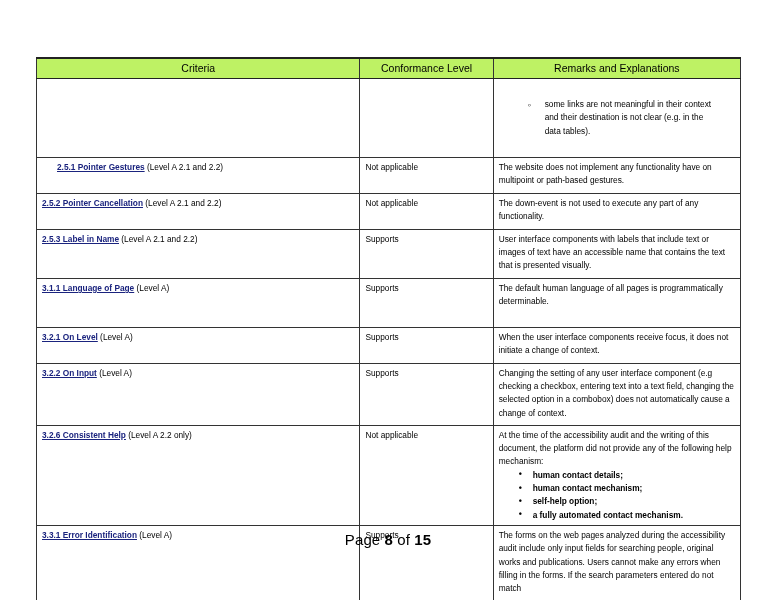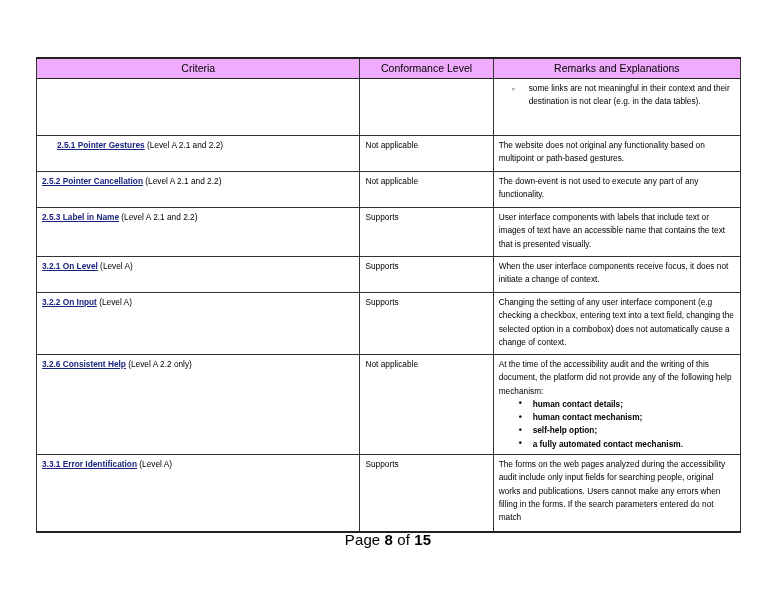--- a/index.html
+++ b/index.html
@@ -33,21 +33,21 @@
   .doc-table td, .doc-table th {
     border: 1px solid #333333;
     vertical-align: top;
     padding: 3px 5px 3px 5px;
     font-size: 8.3px;
     line-height: 13.3px;
     font-weight: normal;
     text-align: left;
   }
   .doc-table thead th {
-    background: #f0abfc;
+    background: #bef264;
     text-align: center;
     font-size: 10.5px;
     line-height: 14px;
     font-weight: normal;
     padding: 2px 4px 3px 4px;
     border-top: 2px solid #222222;
     border-bottom: 1.6px solid #222222;
   }
   .col-criteria { width: 323px; }
   .col-level    { width: 133px; }
@@ -85,21 +85,21 @@
     font-weight: bold;
   }
   ul.bullets li::before {
     content: "\2022";
     position: absolute;
     left: -14px;
     top: -0.5px;
     font-size: 9px;
   }
   ul.hollow {
-    margin: 0;
+    margin: 16px;
     padding-left: 30px;
     list-style: none;
   }
   ul.hollow li {
     position: relative;
     line-height: 13.3px;
   }
   ul.hollow li::before {
     content: "\25E6";
     position: absolute;
@@ -145,35 +145,42 @@
           <td>
             <ul class="hollow">
               <li>some links are not meaningful in their context and their destination is not clear (e.g. in the data tables).</li>
             </ul>
           </td>
         </tr>
         <tr class="rowsep">
           <td style="height: 29px; padding-left: 20px;"><span class="crit-link">2.5.1 Pointer Gestures</span><span class="crit-level"> (Level A 2.1 and 2.2)</span></td>
           <td><span>Not applicable</span></td>
           <td>
-            <div class="cell-p">The website does not original any functionality based on multipoint or path-based gestures.</div>
+            <div class="cell-p">The website does not implement any functionality have on multipoint or path-based gestures.</div>
           </td>
         </tr>
         <tr class="rowsep">
           <td style="height: 29px;"><span class="crit-link">2.5.2 Pointer Cancellation</span><span class="crit-level"> (Level A 2.1 and 2.2)</span></td>
           <td><span>Not applicable</span></td>
           <td>
             <div class="cell-p">The down-event is not used to execute any part of any functionality.</div>
           </td>
         </tr>
         <tr class="rowsep">
           <td style="height: 42px;"><span class="crit-link">2.5.3 Label in Name</span><span class="crit-level"> (Level A 2.1 and 2.2)</span></td>
           <td><span>Supports</span></td>
           <td>
             <div class="cell-p">User interface components with labels that include text or images of text have an accessible name that contains the text that is presented visually.</div>
+          </td>
+        </tr>
+        <tr class="rowsep">
+          <td style="height: 42px;"><span class="crit-link">3.1.1 Language of Page</span><span class="crit-level"> (Level A)</span></td>
+          <td><span>Supports</span></td>
+          <td>
+            <div class="cell-p">The default human language of all pages is programmatically determinable.</div>
           </td>
         </tr>
         <tr class="rowsep">
           <td style="height: 29px;"><span class="crit-link">3.2.1 On Level</span><span class="crit-level"> (Level A)</span></td>
           <td><span>Supports</span></td>
           <td>
             <div class="cell-p">When the user interface components receive focus, it does not initiate a change of context.</div>
           </td>
         </tr>
         <tr class="rowsep">

